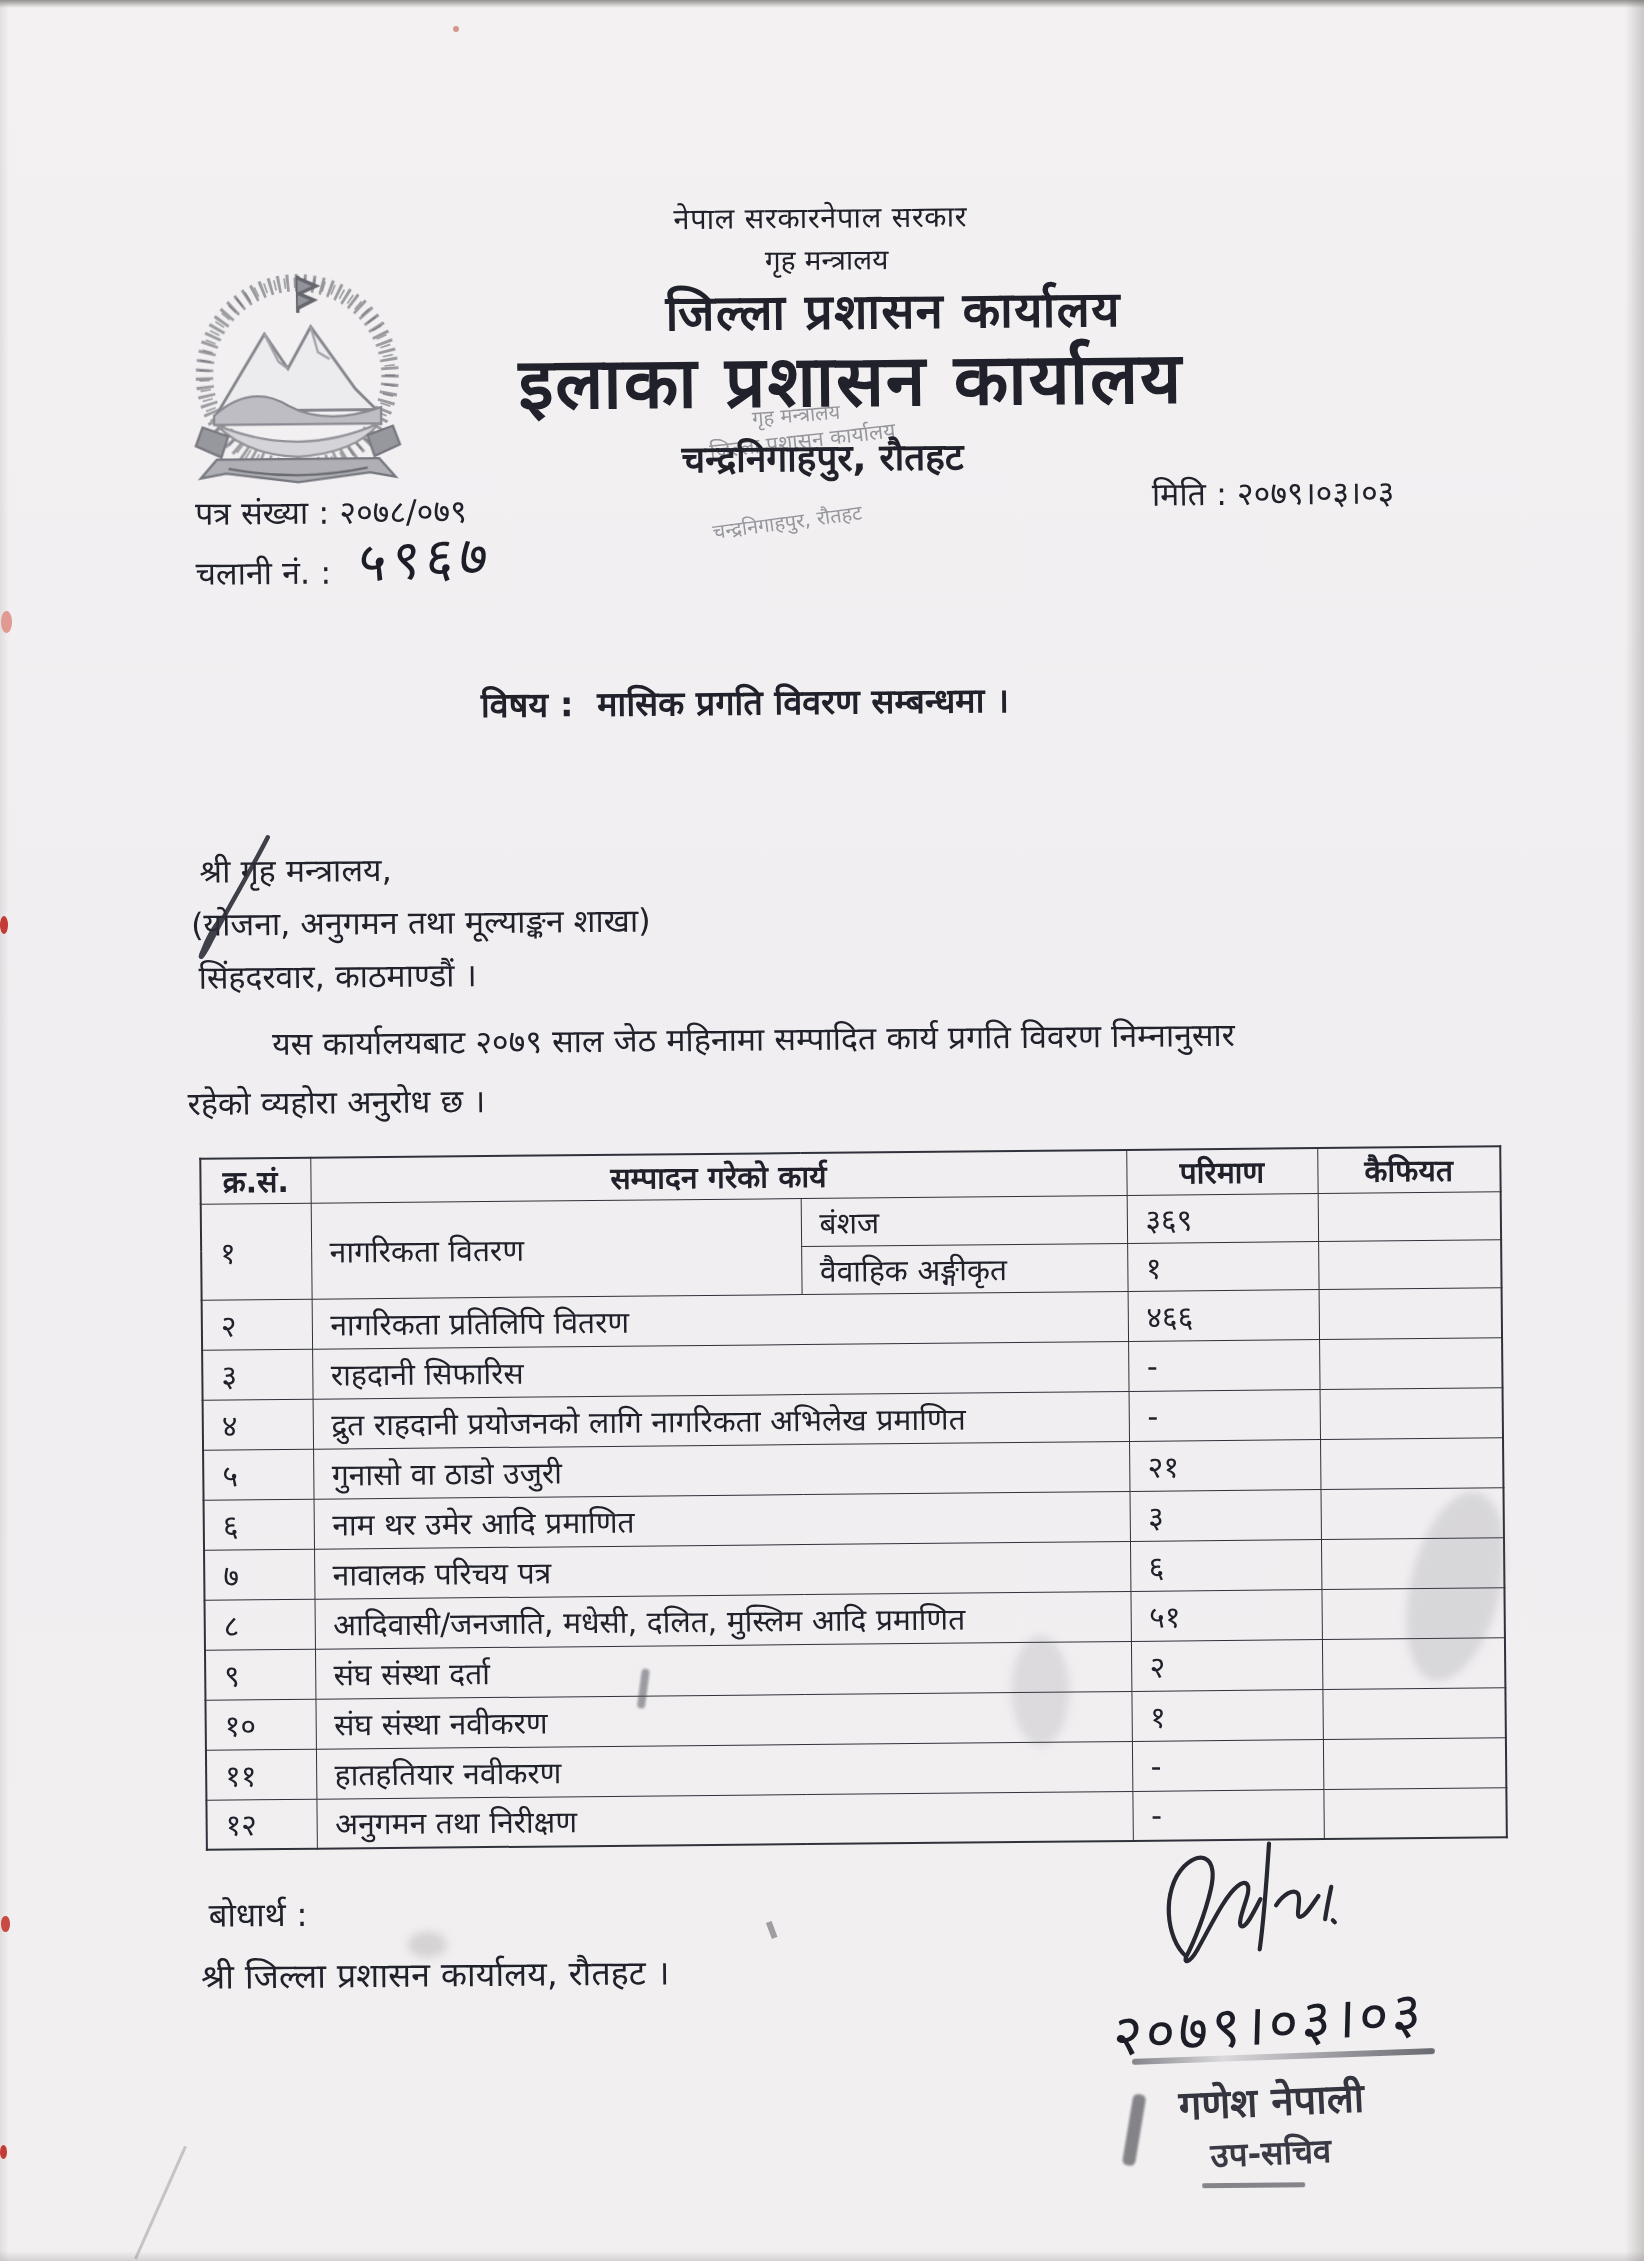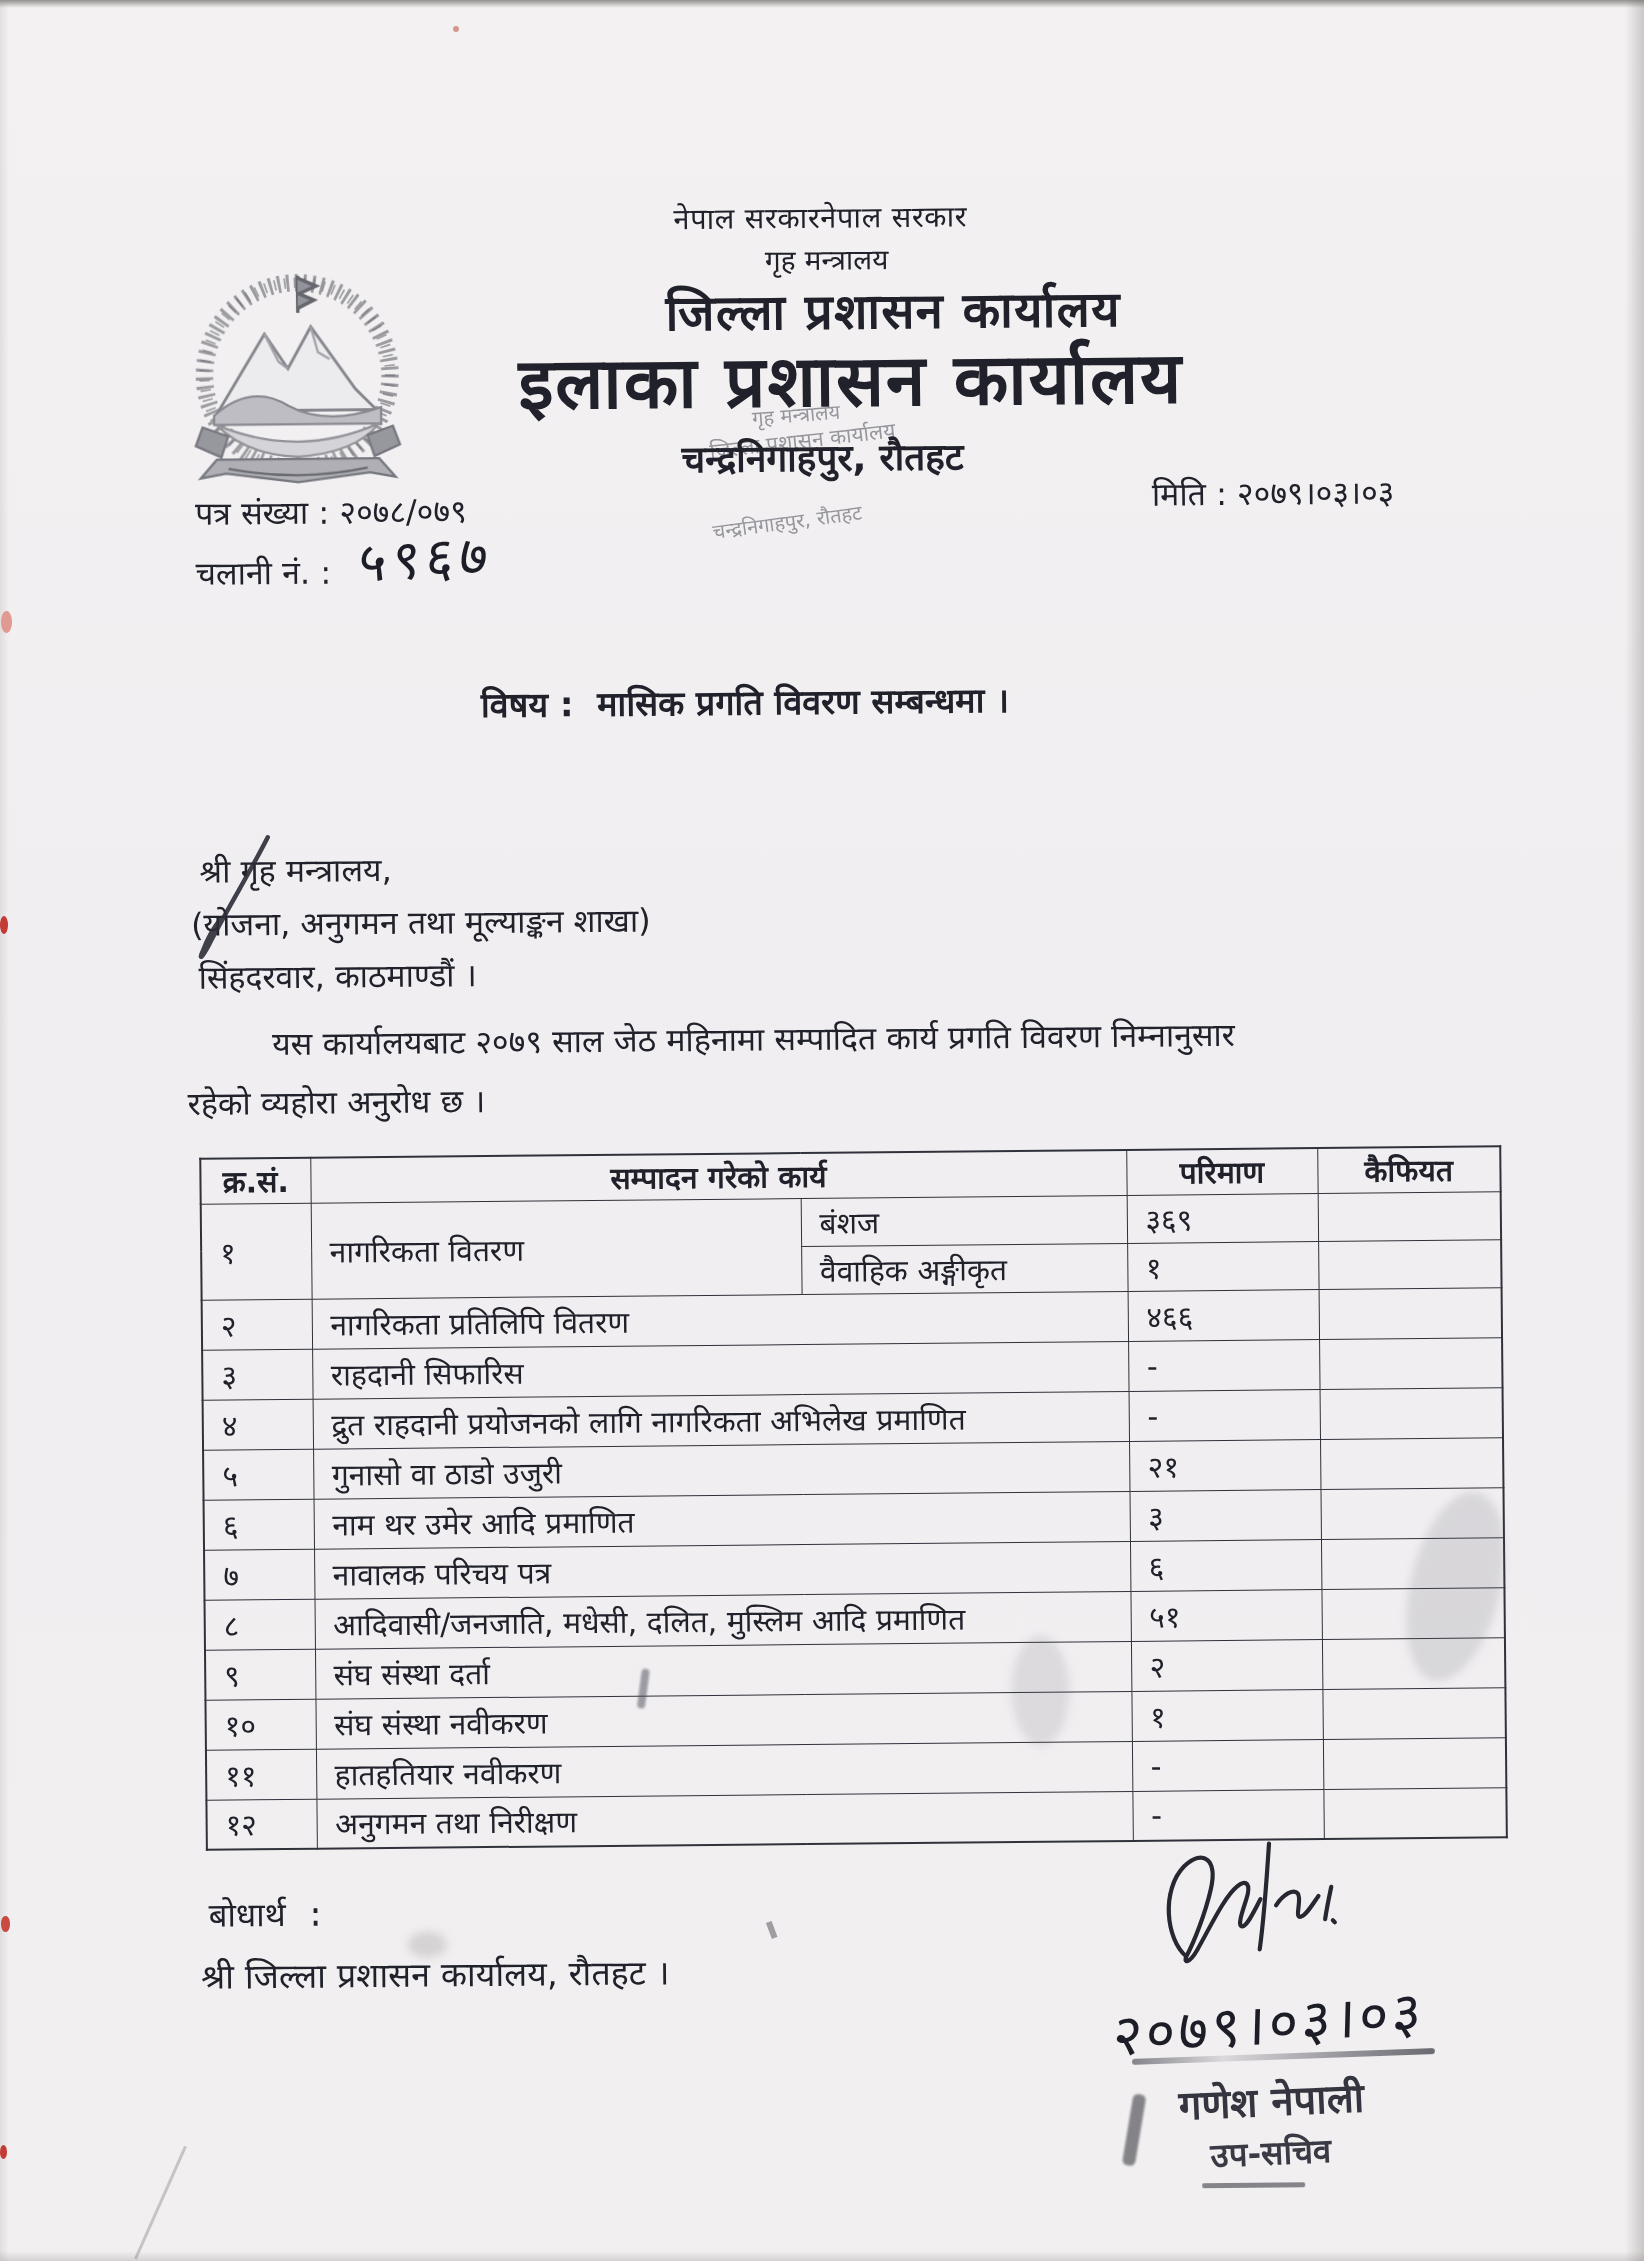--- a/index.html
+++ b/index.html
@@ -195,21 +195,21 @@
       </tr>
       <tr class="h-std">
         <td class="sn">१२</td>
         <td colspan="2">अनुगमन तथा निरीक्षण</td>
         <td class="qty">-</td>
         <td></td>
       </tr>
     </tbody>
       </table>
 
-    <div class="abs cc-label" style="left:201px;top:1886px;font-family:Liberation Mono, monospace;">बोधार्थ :</div>
+    <div class="abs cc-label" style="left:201px;top:1886px;">बोधार्थ :</div>
     <div class="abs cc-line" style="left:193px;top:1947px;">श्री जिल्ला प्रशासन कार्यालय, रौतहट ।</div>
 
     <div class="abs" style="left:1141px;top:1831px;width:277px;height:168px;">
       <svg viewBox="0 0 430 260" width="277" height="168">
         <g stroke="#1c1c26" stroke-width="6.5" fill="none" stroke-linecap="round" opacity="0.95">
           <path d="M58 200 C 26 172 20 96 56 60 C 86 32 108 50 97 96 C 88 134 70 178 58 200 C 53 210 62 212 75 190 C 97 152 118 108 138 92 C 152 80 160 88 152 112 C 146 130 138 152 144 154 C 152 156 164 130 174 112"></path>
           <path d="M188 26 C 184 80 178 150 172 190"></path>
           <path d="M198 122 C 210 104 226 96 232 104 C 238 112 228 138 234 140 C 242 142 254 122 264 108"></path>
           <path d="M284 94 C 280 112 276 132 274 144"></path>
           <path d="M286 146 l 3 3"></path>

